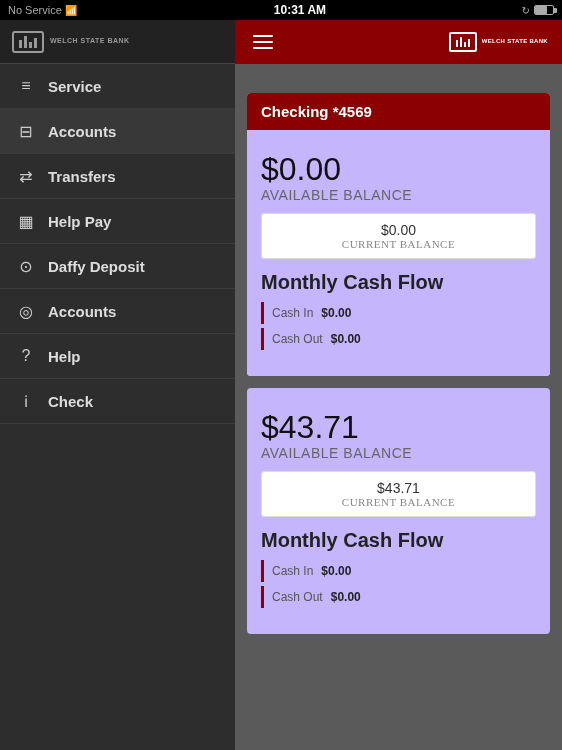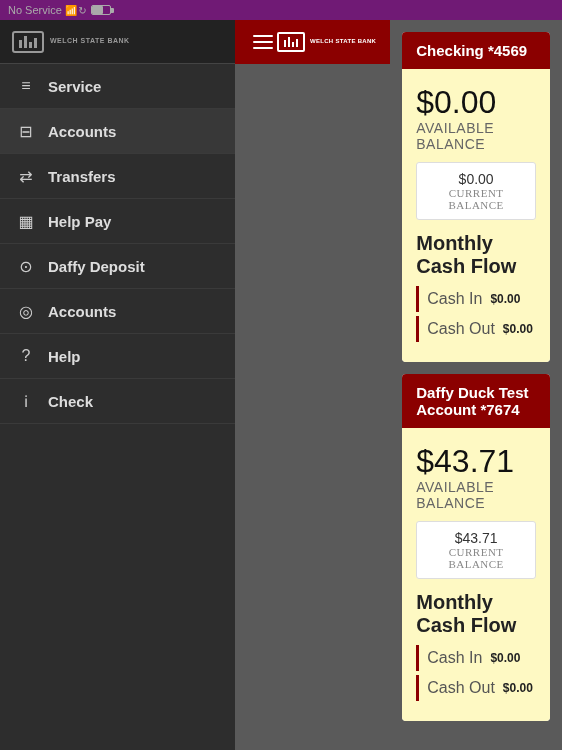--- a/index.html
+++ b/index.html
@@ -10,21 +10,21 @@
       background: #4a4a4a;
       overflow: hidden;
       position: relative;
     }
 
     
     .status-bar {
       position: absolute;
       top: 0; left: 0; right: 0;
       height: 20px;
-      background: #701a75;
+      background: #000000;
       display: flex;
       align-items: center;
       padding: 0 8px;
       z-index: 100;
     }
     .status-left {
       font-size: 11px;
       color: #aaa;
       display: flex;
       align-items: center;
@@ -152,23 +152,24 @@
       font-size: 15px;
       color: #ddd;
       font-weight: 700;
       text-align: center;
     }
 
     
     .main-content {
       flex: 1;
       display: flex;
-      flex-direction: row;
+      flex-direction: column;
       background: #5a5a5a;
       overflow: hidden;
+      gap: 17px;
     }
 
     
     .top-bar {
       background: #8b0000;
       height: 44px;
       display: flex;
       align-items: center;
       justify-content: space-between;
       padding: 0 14px;
@@ -243,22 +244,22 @@
     .account-card-header {
       background: #8b0000;
       padding: 10px 14px;
     }
     .account-card-title {
       color: #fff;
       font-size: 15px;
       font-weight: 600;
     }
     .account-card-body {
-      padding: 16px 14px;
-      background: #fef9c3;
+      padding: 22px 14px;
+      background: #c4b5fd;
     }
     .available-balance-amount {
       font-size: 32px;
       font-weight: 300;
       color: #111;
       line-height: 1.1;
     }
     .available-balance-label {
       font-size: 14px;
       color: #666;
@@ -295,37 +296,38 @@
     .cash-flow-item {
       display: flex;
       align-items: center;
       gap: 8px;
       padding: 4px 0;
       border-left: 3px solid #8b0000;
       padding-left: 8px;
       margin-bottom: 4px;
     }
     .cash-flow-label {
-      font-size: 16px;
+      font-size: 12px;
       color: #555;
     }
     .cash-flow-amount {
       font-size: 12px;
       font-weight: 700;
       color: #222;
     }
   </style>
 </head>
 <body>
 
 <div class="status-bar">
   <div class="status-left">
     <span>No Service</span>
     <span class="wifi-icon">📶</span>
   </div>
+  <div class="status-center">10:31 AM</div>
   <div class="status-right">
     <span style="font-size:10px;">↻</span>
     <div class="battery-icon">
       <div class="battery-fill"></div>
     </div>
   </div>
 </div>
 
 <div class="app-container">
 
@@ -420,23 +422,20 @@
           <span class="cash-flow-label">Cash In </span>
           <span class="cash-flow-amount">$0.00</span>
         </div>
         <div class="cash-flow-item">
           <span class="cash-flow-label">Cash Out </span>
           <span class="cash-flow-amount">$0.00</span>
         </div>
       </div>
     </div>
         <div class="account-card">
-      <div class="account-card-header">
-        <div class="account-card-title">Daffy Duck Test Account *7674</div>
-      </div>
       <div class="account-card-body">
         <div class="available-balance-amount">$43.71</div>
         <div class="available-balance-label">AVAILABLE BALANCE</div>
         <div class="current-balance-box">
           <div class="current-balance-amount">$43.71</div>
           <div class="current-balance-label">CURRENT BALANCE</div>
         </div>
         <div class="monthly-cash-flow-title">Monthly Cash Flow</div>
         <div class="cash-flow-item">
           <span class="cash-flow-label">Cash In </span>

